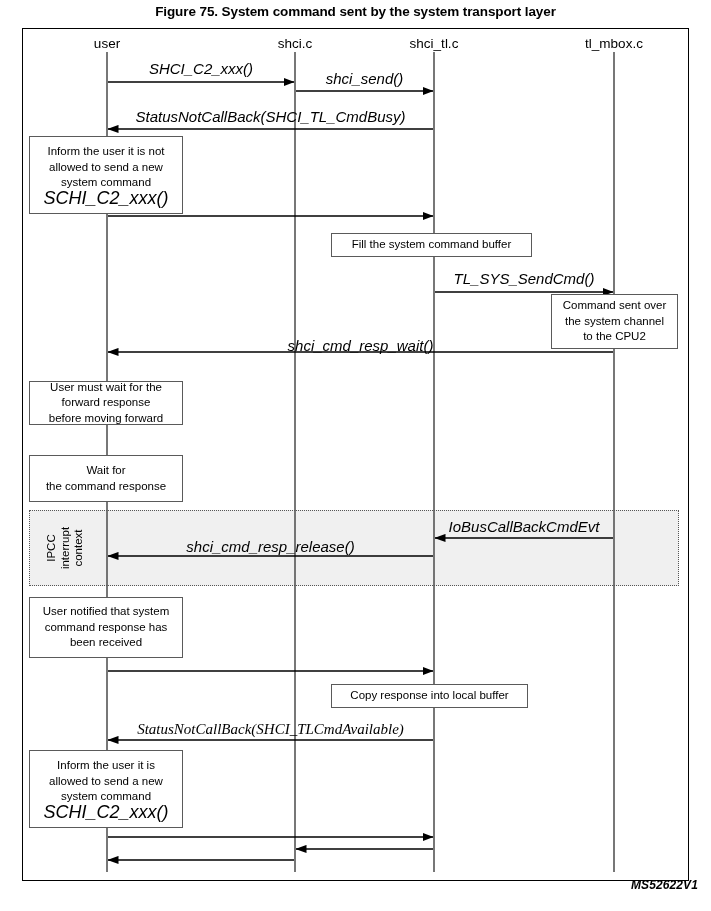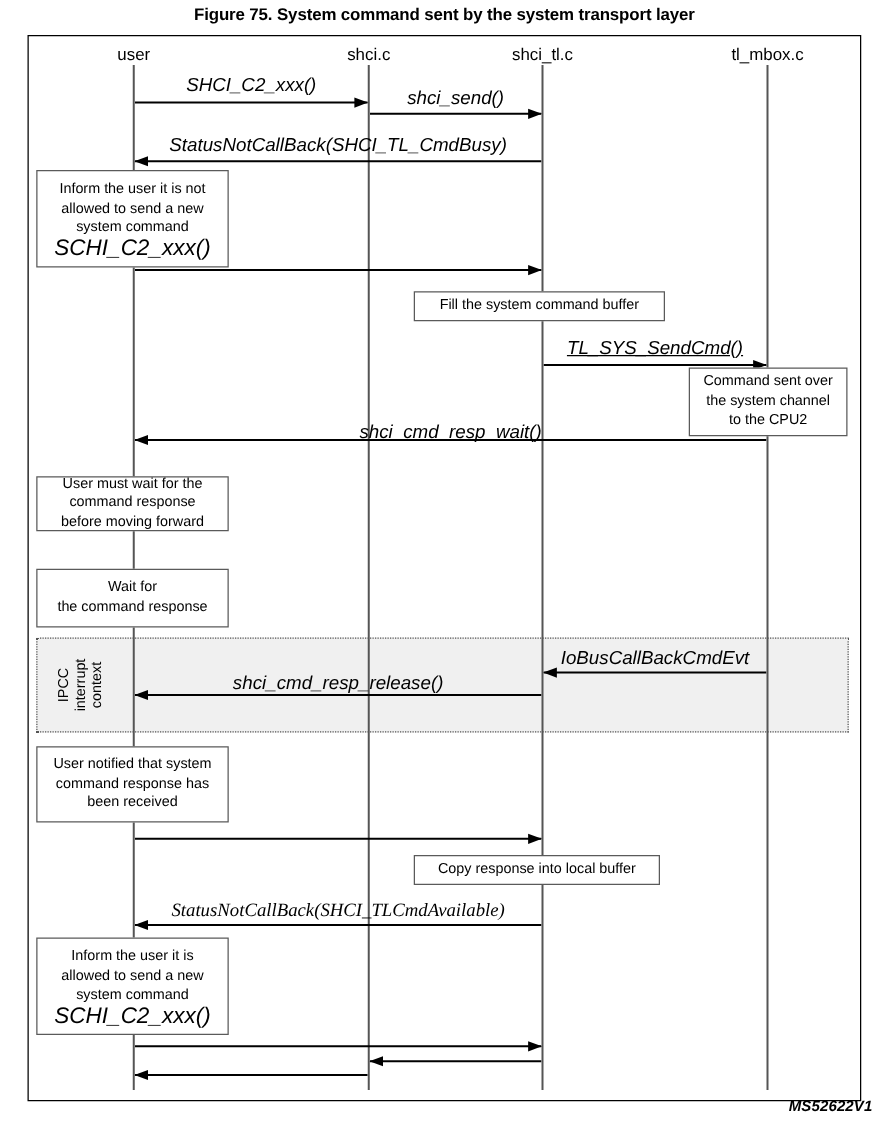--- a/index.html
+++ b/index.html
@@ -158,21 +158,21 @@
   </svg>
 
   <div id="labels-layer">
       <div class="lifeline-label" style="left: 107px; top: 36px;">user</div>
       <div class="lifeline-label" style="left: 295px; top: 36px;">shci.c</div>
       <div class="lifeline-label" style="left: 434px; top: 36px;">shci_tl.c</div>
       <div class="lifeline-label" style="left: 614px; top: 36px;">tl_mbox.c</div>
       <div class="msg-label" style="left: 201px; top: 60px;">SHCI_C2_xxx()</div>
       <div class="msg-label" style="left: 364.5px; top: 70px;">shci_send()</div>
       <div class="msg-label" style="left: 270.5px; top: 108px;">StatusNotCallBack(SHCI_TL_CmdBusy)</div>
-      <div class="msg-label" style="left: 524px; top: 270px; text-decoration: underline;">TL_SYS_SendCmd()</div>
+      <div class="msg-label" style="left: 524px; top: 270px;">TL_SYS_SendCmd()</div>
       <div class="msg-label" style="left: 360.5px; top: 337px;">shci_cmd_resp_wait()</div>
       <div class="msg-label" style="left: 524px; top: 518px;">IoBusCallBackCmdEvt</div>
       <div class="msg-label" style="left: 270.5px; top: 538px;">shci_cmd_resp_release()</div>
       <div class="msg-label" style="left: 270.5px; top: 721px; font-family: Liberation Serif, serif;">StatusNotCallBack(SHCI_TLCmdAvailable)</div>
     </div>
 
   <div id="notes-layer">
       <div class="note" style="left: 29px; top: 136px; width: 154px; height: 78px;">
         <div>Inform the user it is not</div>
         <div>allowed to send a new</div>
@@ -182,21 +182,21 @@
       <div class="note" style="left: 331px; top: 233px; width: 201px; height: 24px;">
         <div>Fill the system command buffer</div>
       </div>
       <div class="note" style="left: 551px; top: 294px; width: 127px; height: 55px;">
         <div>Command sent over</div>
         <div>the system channel</div>
         <div>to the CPU2</div>
       </div>
       <div class="note" style="left: 29px; top: 381px; width: 154px; height: 44px;">
         <div>User must wait for the</div>
-        <div>command response</div>
+        <div>forward response</div>
         <div>before moving forward</div>
       </div>
       <div class="note" style="left: 29px; top: 455px; width: 154px; height: 47px;">
         <div>Wait for</div>
         <div>the command response</div>
       </div>
       <div class="note" style="left: 29px; top: 597px; width: 154px; height: 61px;">
         <div>User notified that system</div>
         <div>command response has</div>
         <div>been received</div>

